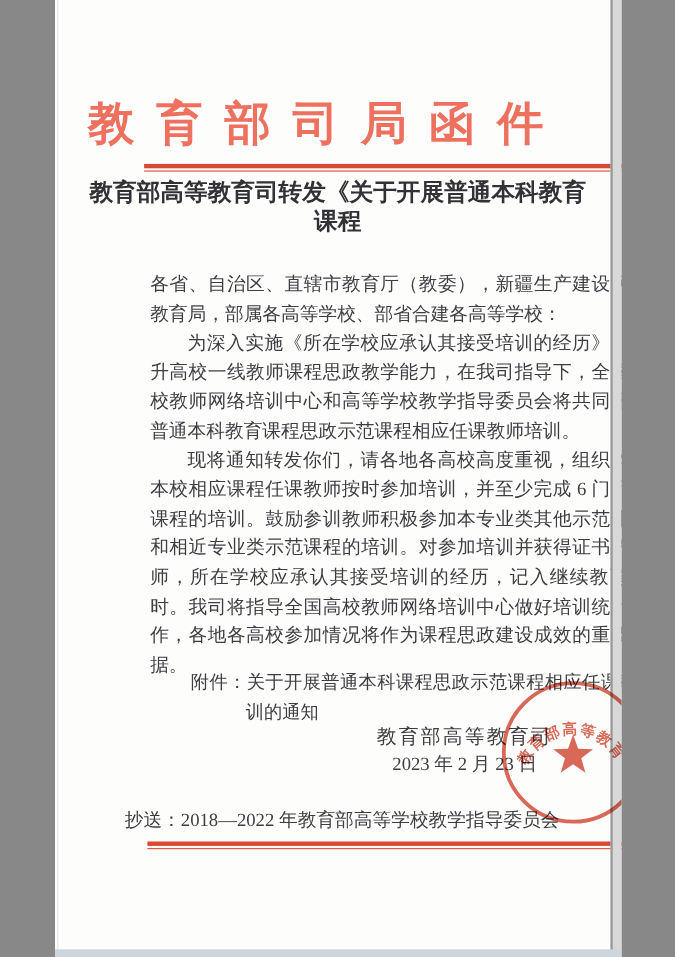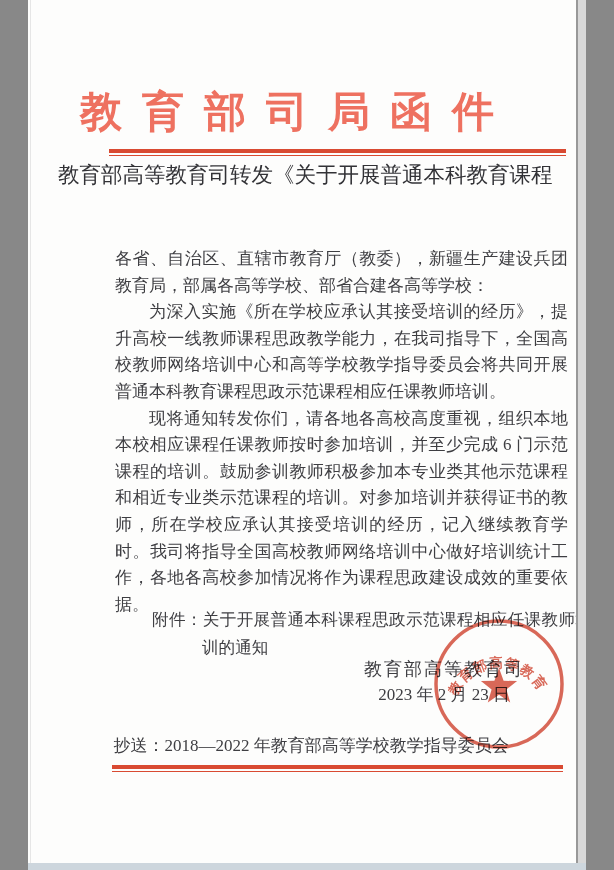--- a/index.html
+++ b/index.html
@@ -1,18 +1,18 @@
 <!DOCTYPE html>
 <html><head>
 <meta charset="utf-8">
 <style>
   html,body { margin:0; padding:0; background:#888; }
   .page {
     position:relative;
-    width:558px; height:870px;
+    width:515px; height:870px;
     margin:0 auto;
     background:#fdfdfc;
     overflow:hidden;
     font-family:"Liberation Serif","DejaVu Serif",serif;
     color:#3e3e42;
   }
   
   .edge-right  { position:absolute; top:0; right:0; width:8px; height:100%;
                  background:#d8d8d8; border-left:2px solid #989898; }
   .edge-bottom { position:absolute; bottom:0; left:0; width:100%; height:7px;
@@ -27,22 +27,22 @@
     box-sizing:border-box; white-space:nowrap;
   }
   .rule { position:absolute; }
   .rule .thick { height:3.5px; background:#d94a32; }
   .rule .thin  { height:1.5px; background:#d94a32; margin-top:2px; }
   .rule-top    { top:149px; left:81px; width:457px; }
   .rule-bottom { top:765px; left:84px; width:451px; }
 
   .doc-title {
     position:absolute; top:162px; left:30px; right:30px;
-    font-size:21.5px; line-height:26px;
-    font-weight:400; color:#323236;
+    text-align:center; font-size:21.5px; line-height:26px;
+    font-weight:700; color:#323236;
   }
   .body-text {
     position:absolute; top:246px; left:87px; width:453px;
     font-size:17px; line-height:26.6px;
     text-align:justify; text-justify:inter-ideograph;
   }
   .body-text p { margin:0; }
   .body-text p.indent { text-indent:2em; }
 
   .attachment {

